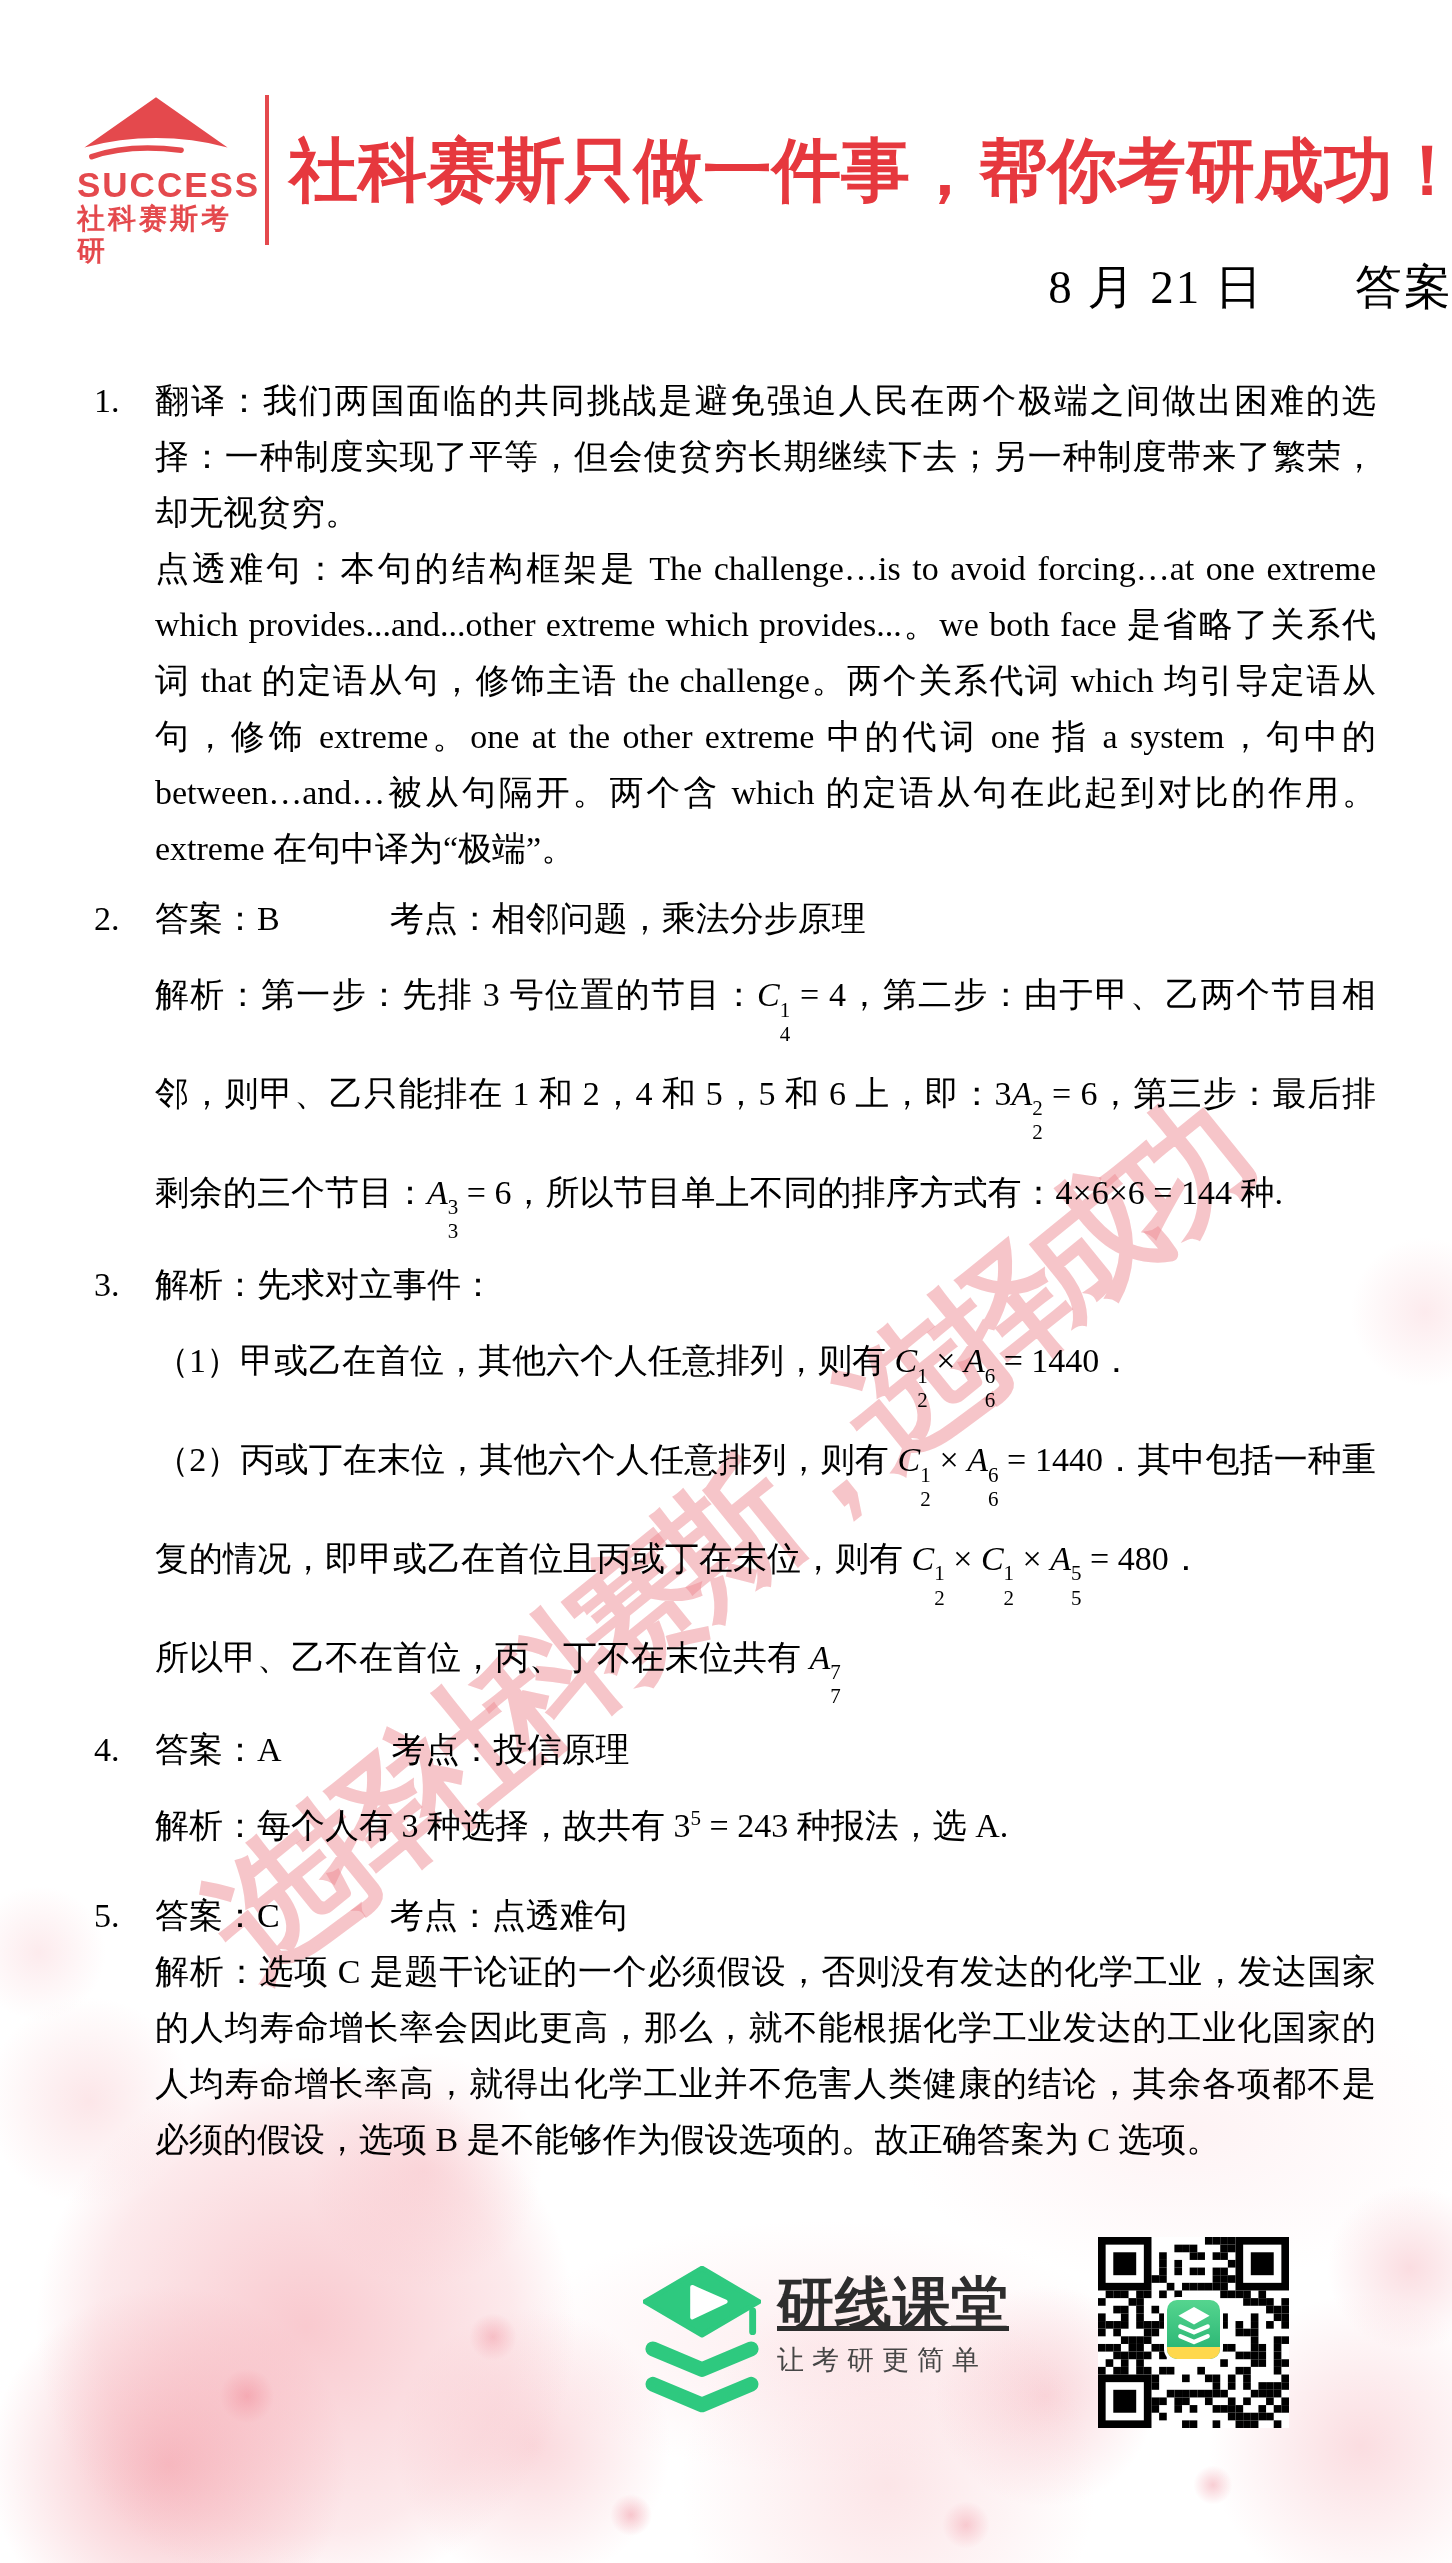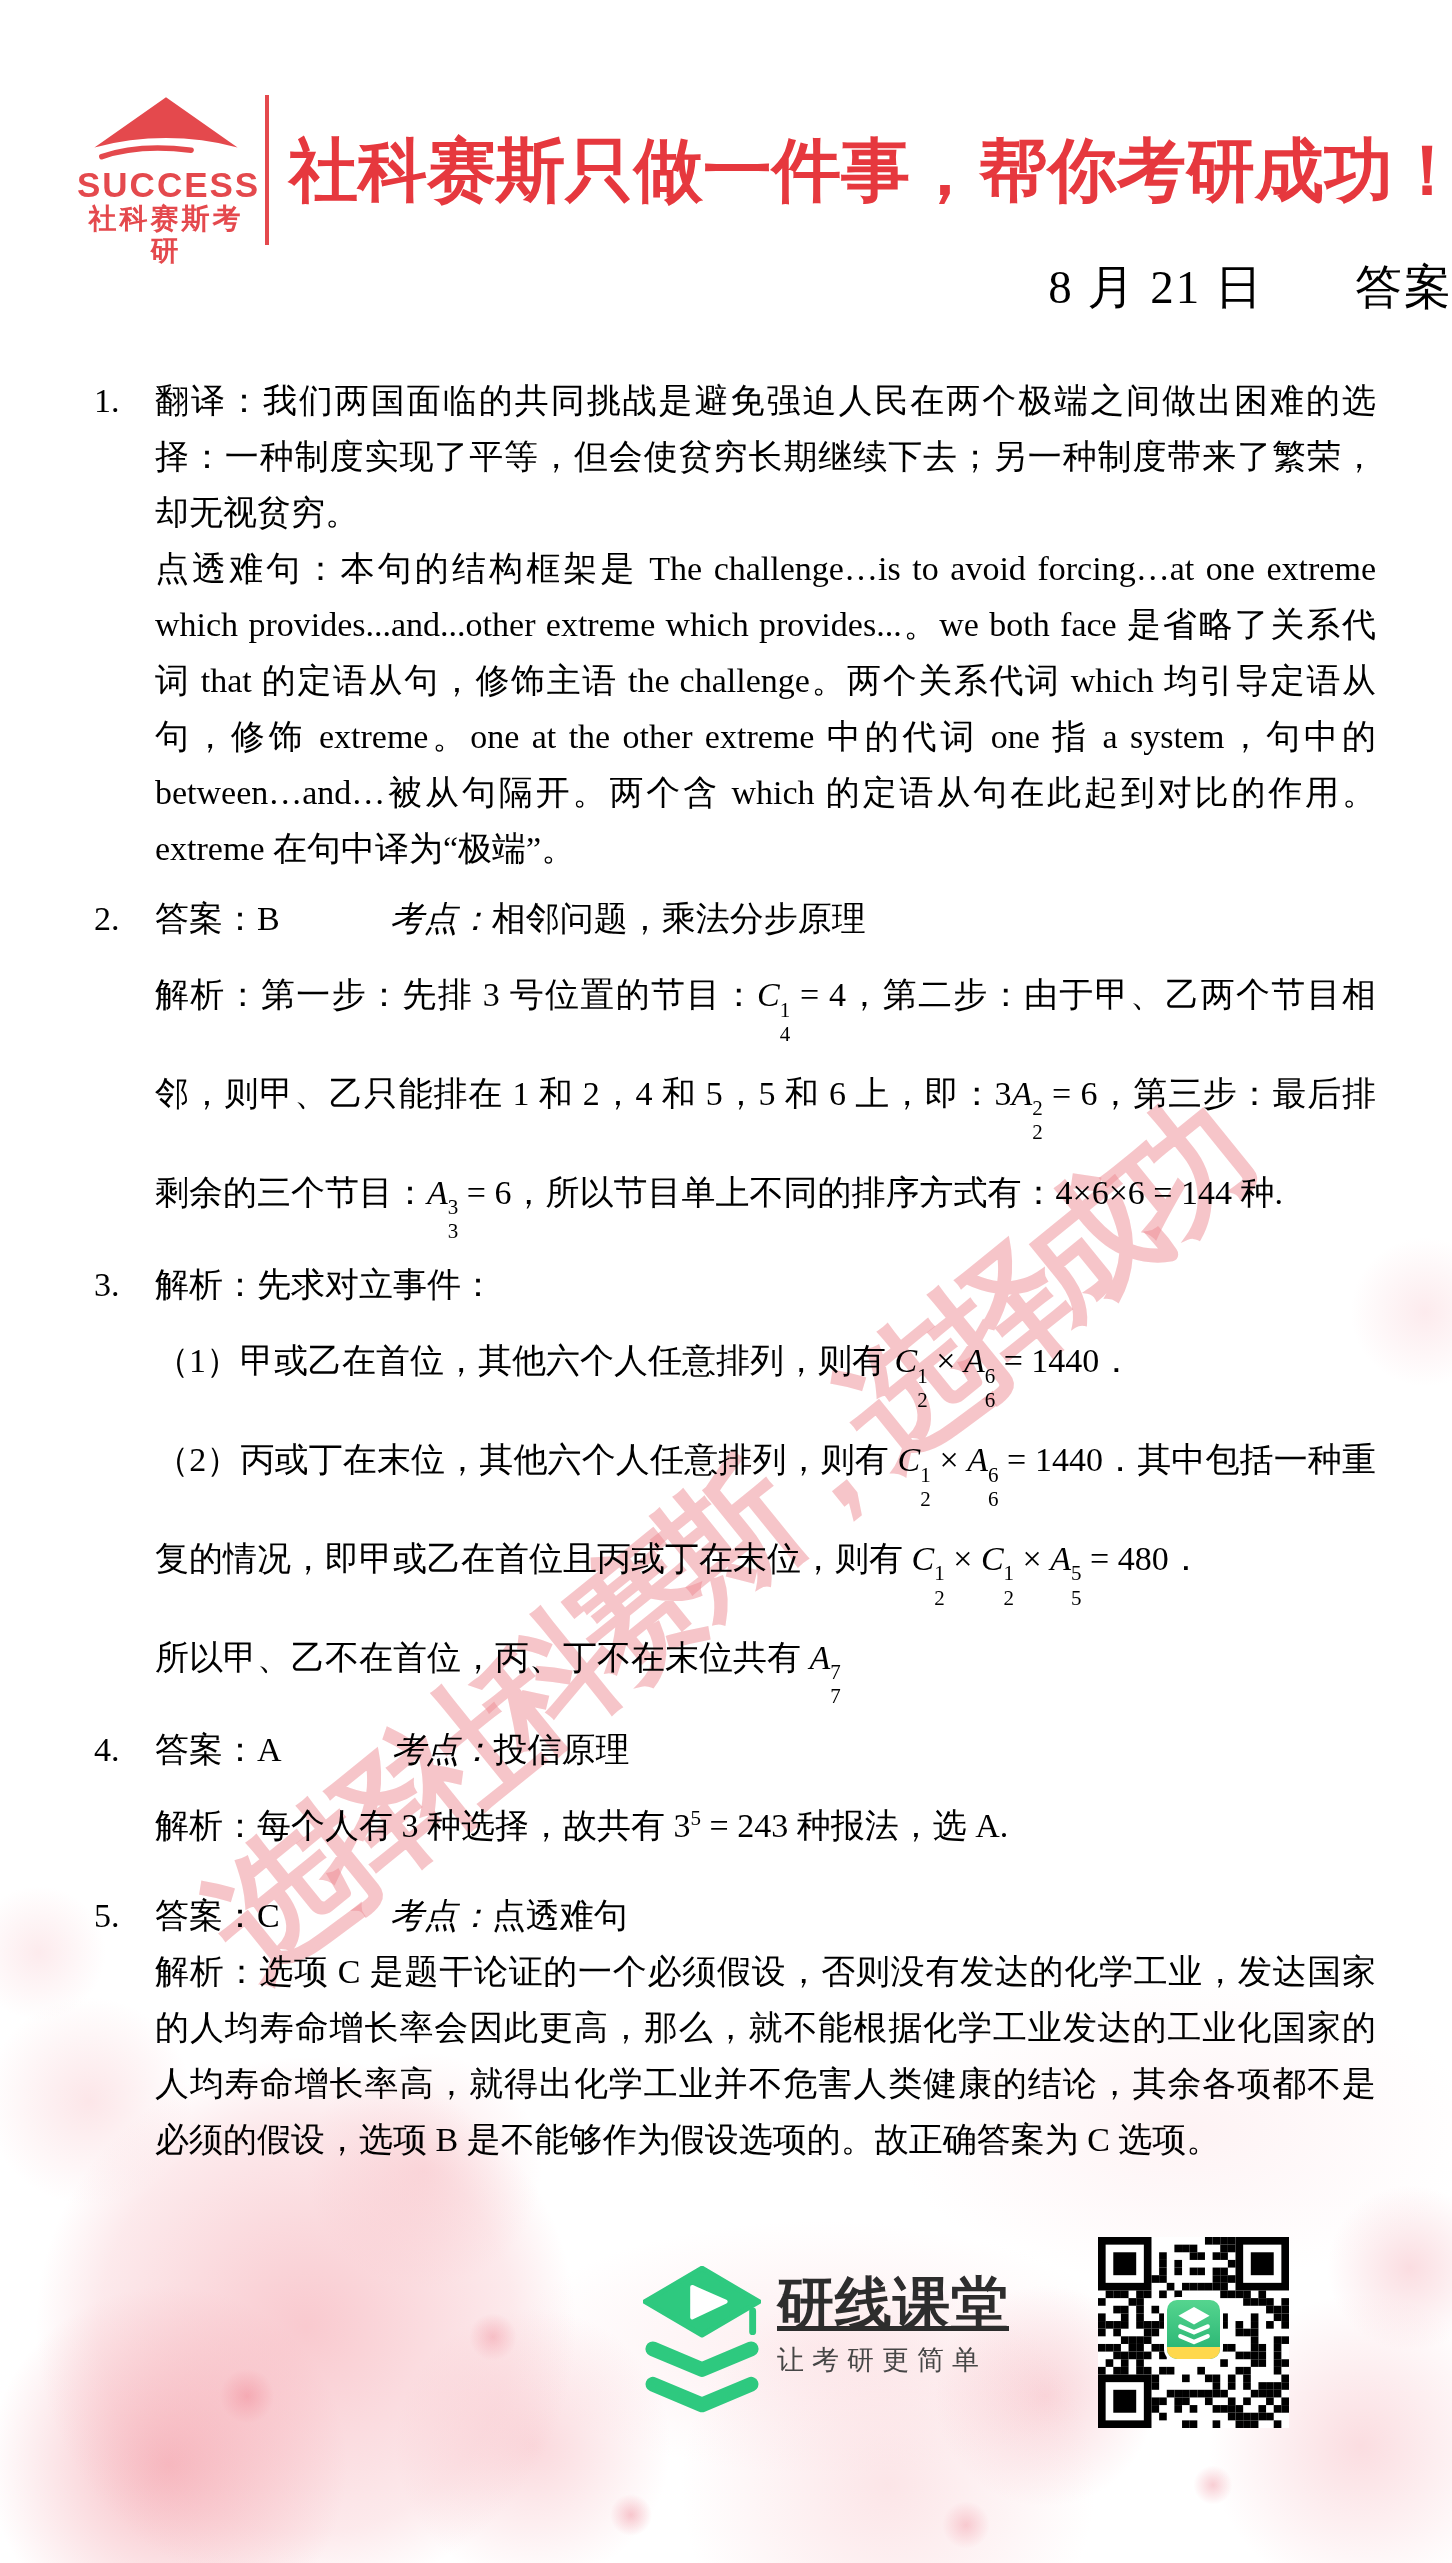--- a/index.html
+++ b/index.html
@@ -43,21 +43,21 @@
     color:rgba(238,140,148,0.50);
     transform:rotate(-39deg);transform-origin:68px 68px;
     pointer-events:none;
     font-family:"Liberation Serif","DejaVu Serif",serif;
   }
   
   .header{
     position:absolute;left:77px;top:91px;right:77px;height:158px;
     display:flex;align-items:stretch;
   }
-  .logo{width:178px;text-align:center;color:#e4494d;flex:0 0 auto;}
+  .logo{width:178px;color:#e4494d;flex:0 0 auto;}
   .logo-en{font-family:"Liberation Sans","DejaVu Sans",sans-serif;font-weight:700;font-size:35px;letter-spacing:2px;line-height:37px;}
   .logo-cn{font-family:"Liberation Sans","DejaVu Sans",sans-serif;font-weight:700;font-size:28px;letter-spacing:3px;line-height:32px;}
   .hdr-divider{width:4px;background:#e4494d;margin:4px 20px 4px 10px;flex:0 0 auto;}
   .slogan{
     align-self:center;
     font-family:"Liberation Sans","DejaVu Sans",sans-serif;
     font-weight:900;font-size:69px;line-height:79px;
     color:#e6383e;white-space:nowrap;letter-spacing:0px;
   }
   
@@ -69,21 +69,21 @@
   .title .gap{display:inline-block;width:91px;}
   
   .items{
     position:absolute;left:94px;top:373px;width:1282px;
     font-size:34px;
   }
   .item{display:flex;margin-bottom:14px;}
   .num{flex:0 0 61px;line-height:56px;}
   .ibody{flex:1 1 auto;width:1221px;}
   .ansrow{line-height:56px;}
-  .topic-label{margin-left:110px;font-style:italic;}
+  .topic-label{margin-left:110px;}
   .para{text-align:justify;margin:0;}
   .para.normal{line-height:56px;}
   .para.mathy{line-height:96px;}
   .mb{font-style:italic;}
   .st{
     display:inline-flex;flex-direction:column;justify-content:center;
     font-size:21px;line-height:1.15;vertical-align:-0.50em;
     font-style:normal;text-align:left;
   }
   sup.pw{font-size:21px;vertical-align:super;line-height:0;}

